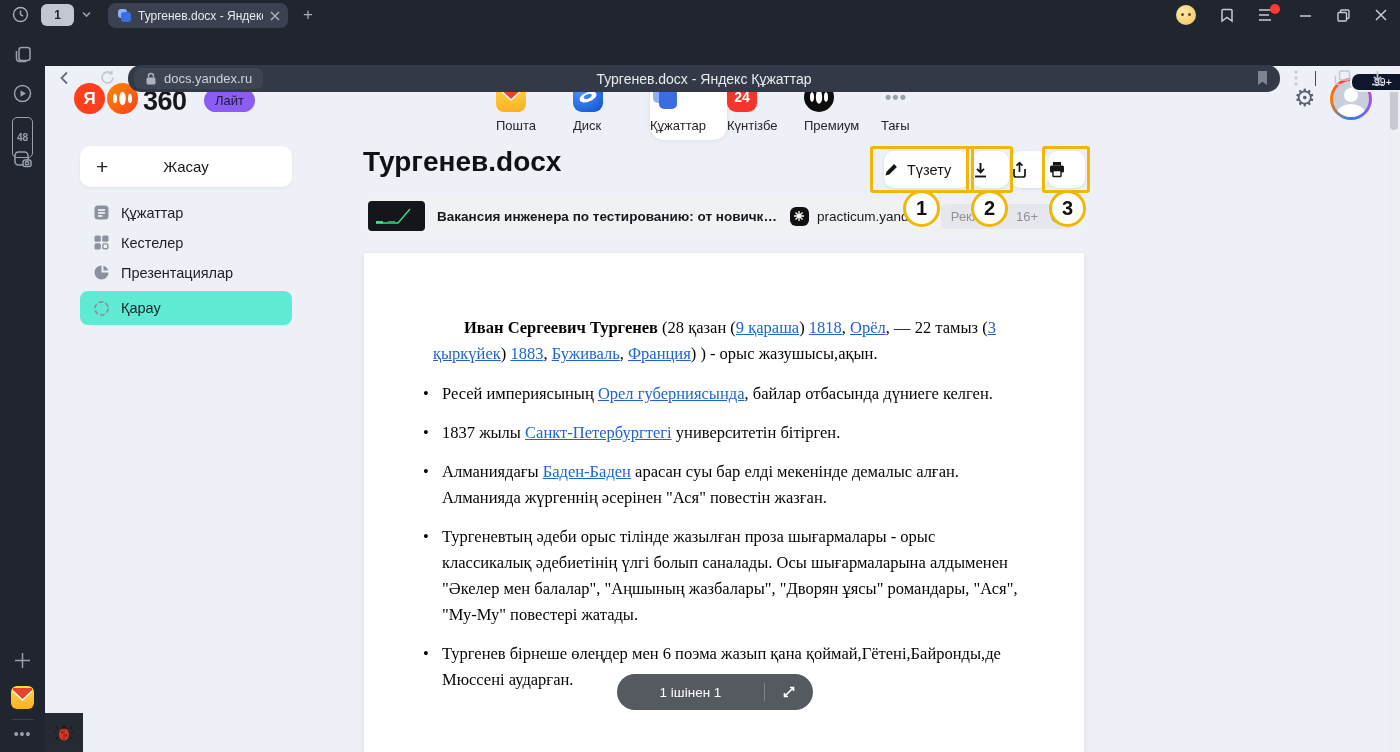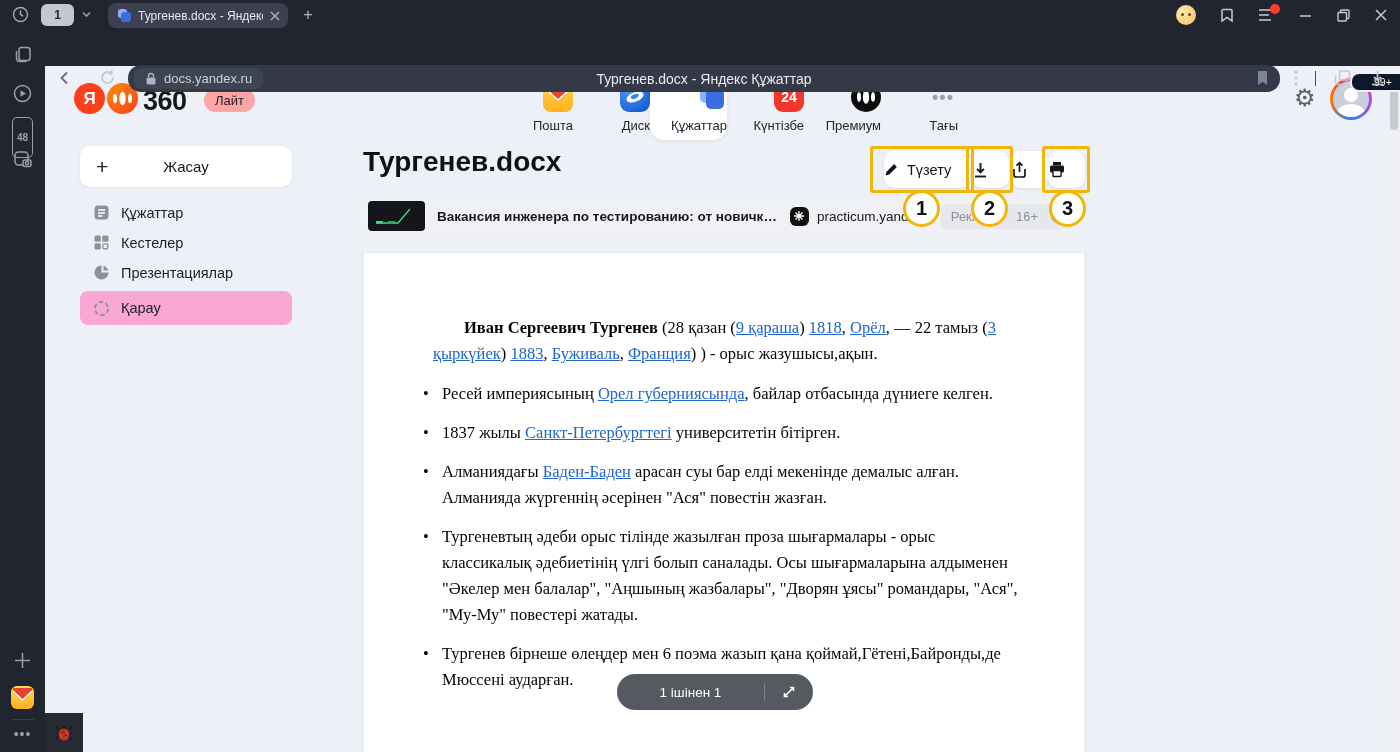--- a/index.html
+++ b/index.html
@@ -37,23 +37,23 @@
   .adiv { width:1px; height:15px; background:#474c58; }
 
   
   .app { position:absolute; left:45px; top:66px; width:1343px; height:686px; background:#eef0f7; z-index:1; }
 
   
   .ycircle { position:absolute; width:31px; height:31px; border-radius:50%; display:flex; align-items:center; justify-content:center; }
   .logoYa { left:29px; top:17px; background:#fc3f1d; color:#fff; font-weight:bold; font-size:17px; }
   .logo360 { left:62px; top:17px; background:linear-gradient(135deg,#ff8a00,#fc3f1d); }
   .brand { position:absolute; left:98px; top:20px; font-size:27px; font-weight:800; color:#17181c; letter-spacing:-0.5px; }
-  .lite { position:absolute; left:159px; top:23px; background:#fca5a5; border-radius:13px; padding:4px 11px; font-size:13px; color:#1b1d22; }
+  .lite { position:absolute; left:159px; top:23px; background:#8b5cf6; border-radius:13px; padding:4px 11px; font-size:13px; color:#1b1d22; }
   .nav { position:absolute; left:451px; top:8px; display:flex; }
-  .navitem { width:77px; display:flex; flex-direction:column; align-items:flex-end; padding:8px 0 7px; border-radius:14px; }
+  .navitem { width:77px; display:flex; flex-direction:column; align-items:flex-start; padding:8px 0 7px; border-radius:14px; }
   .navitem.active { background:#fff; box-shadow:0 1px 4px rgba(27,31,59,.08); }
   .navlabel { margin-top:6px; font-size:13px; color:#24262c; }
   .appico { width:30px; height:30px; border-radius:8px; position:relative; overflow:hidden; flex:none; }
   .mailico { background:linear-gradient(180deg,#ffd94d,#ffb020); }
   .diskico { border-radius:9px; background:radial-gradient(circle at 32% 28%,#4f97f7,#0b50cf); }
   .calico { background:#f5342b; display:flex; align-items:center; justify-content:center; color:#fff; font-weight:bold; font-size:14px; border-radius:9px; }
   .premico { border-radius:50%; background:#0d0d0f; }
   .moreico { height:30px; display:flex; align-items:center; justify-content:center; color:#9ba0ab; font-size:18px; font-weight:bold; letter-spacing:1px; }
   .gear { position:absolute; left:1249px; top:20px; font-size:24px; color:#5b616d; line-height:1; }
   .avatarring { position:absolute; left:1285px; top:12px; width:42px; height:42px; border-radius:50%; background:conic-gradient(#ff2d55,#b14cf0,#2f7cf6,#ff7a00,#ff2d55); display:flex; align-items:center; justify-content:center; }
@@ -61,21 +61,21 @@
   .avatar .head { position:absolute; left:11px; top:7px; width:14px; height:14px; border-radius:50%; background:#fff; }
   .avatar .body { position:absolute; left:4px; top:23px; width:28px; height:18px; border-radius:50%; background:#fff; }
   .notif { position:absolute; left:1305px; top:6px; background:#0f172a; border-radius:9px; padding:2px 22px; font-size:10.5px; font-weight:normal; color:#fff; border:2px solid #eef0f7; z-index:2; }
 
   
   .createbtn { position:absolute; left:35px; top:80px; width:212px; height:41px; background:#fff; border-radius:10px; box-shadow:0 1px 3px rgba(27,31,59,.07); display:flex; align-items:center; }
   .createbtn .plus { position:absolute; left:16px; font-size:21px; color:#22242a; font-weight:300; line-height:1; }
   .createbtn .clabel { width:100%; text-align:center; font-size:15px; color:#16181d; }
   .sitem { position:absolute; left:35px; width:212px; height:31px; display:flex; align-items:center; gap:11px; padding-left:13px; border-radius:8px; }
   .sitem .slabel { font-size:14.5px; color:#1d1f26; }
-  .sitem.active { background:#f9a8d4; height:34px;text-align:center; }
+  .sitem.active { background:#5eead4; height:34px;text-align:center; }
 
   
   .doctitle { position:absolute; left:318px; top:80px; font-size:28px; font-weight:bold; color:#101114; }
   .btn { position:absolute; top:85px; background:#fff; border-radius:10px; box-shadow:0 1px 3px rgba(27,31,59,.10); display:flex; align-items:center; justify-content:flex-start; color:#15161a; }
   .editbtn { left:839px; width:86px; height:37px; gap:8px; font-size:14.5px; }
   .sqbtn { width:37px; height:37px; }
   .dlbtn { left:927px; } .sharebtn { left:966px; } .printbtn { left:1003px; }
   .obox { position:absolute; top:80px; border:3.5px solid #f2b705; border-radius:3px; z-index:4; pointer-events:none; }
   .obox1 { left:825px; width:104px; height:47px; }
   .obox2 { left:921px; width:47px; height:47px; }

